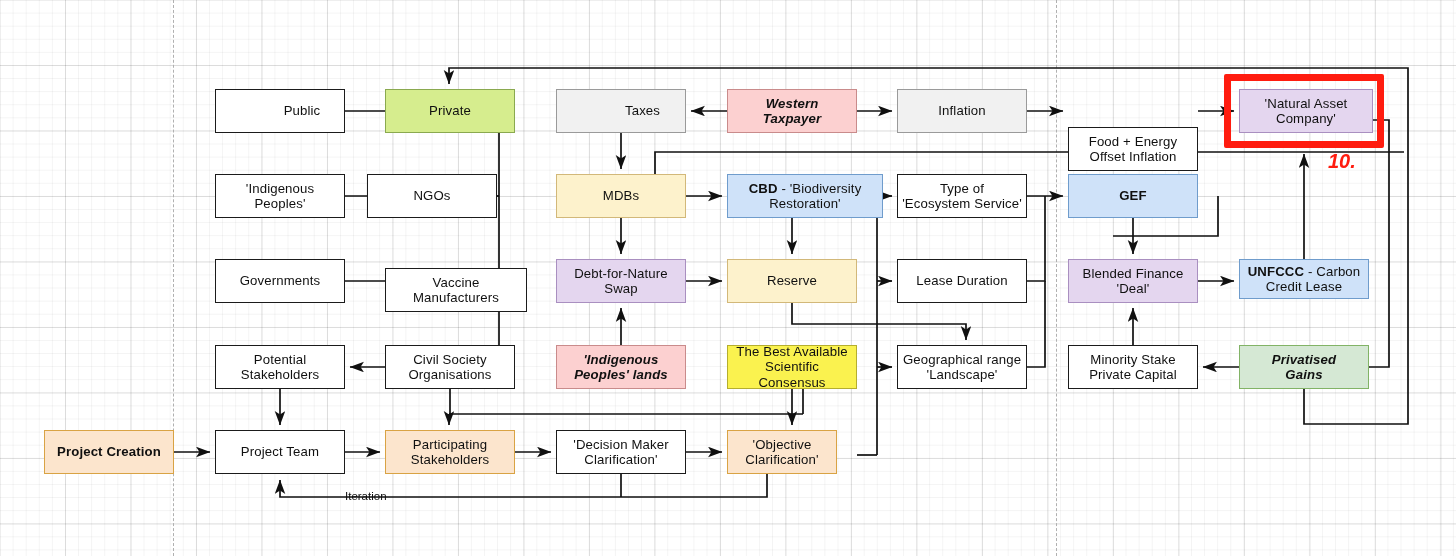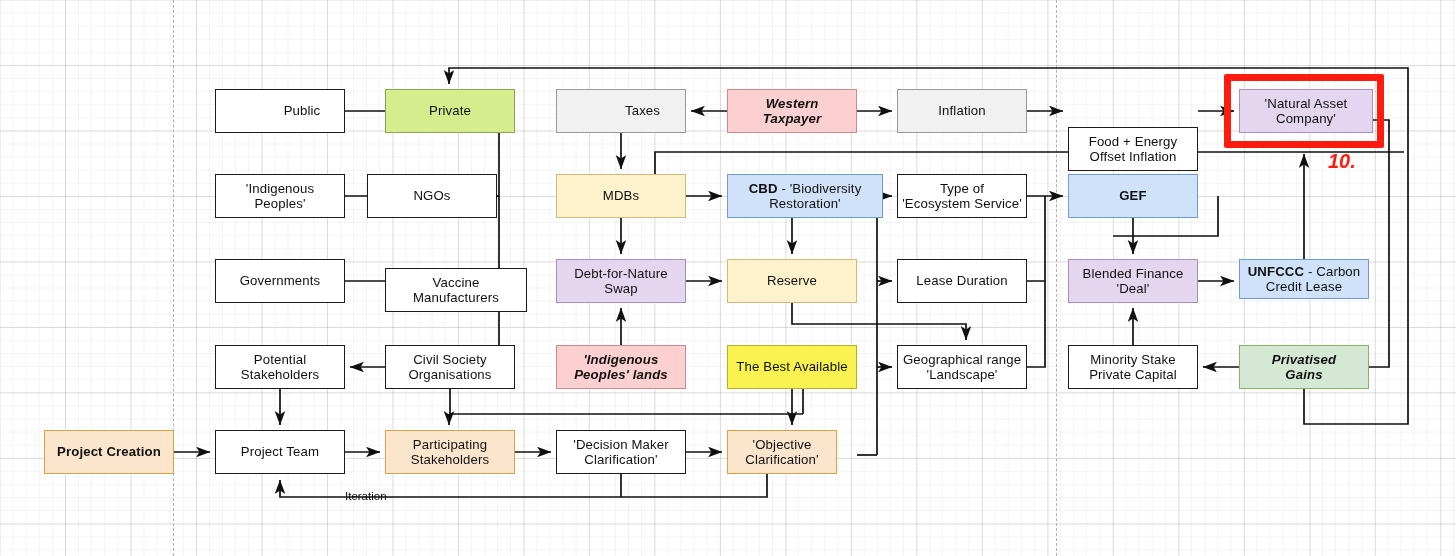--- a/index.html
+++ b/index.html
@@ -302,20 +302,21 @@
       </div>
       <div class="node" style="left: 556px; top: 345px; width: 130px; height: 44px; background: rgb(252, 208, 208); border-color: rgb(201, 139, 139);">
         <div class="it">
           <span>'Indigenous</span>
           <span>Peoples' lands</span>
         </div>
       </div>
       <div class="node" style="left: 727px; top: 345px; width: 130px; height: 44px; background: rgb(250, 242, 79); border-color: rgb(181, 174, 46);">
         <div>
           <span>The Best Available</span>
+          <span>Scientific Consensus</span>
         </div>
       </div>
       <div class="node" style="left: 897px; top: 345px; width: 130px; height: 44px; background: rgb(255, 255, 255); border-color: rgb(27, 27, 27);">
         <div>
           <span>Geographical range</span>
           <span>'Landscape'</span>
         </div>
       </div>
       <div class="node" style="left: 1068px; top: 345px; width: 130px; height: 44px; background: rgb(255, 255, 255); border-color: rgb(27, 27, 27);">
         <div>

